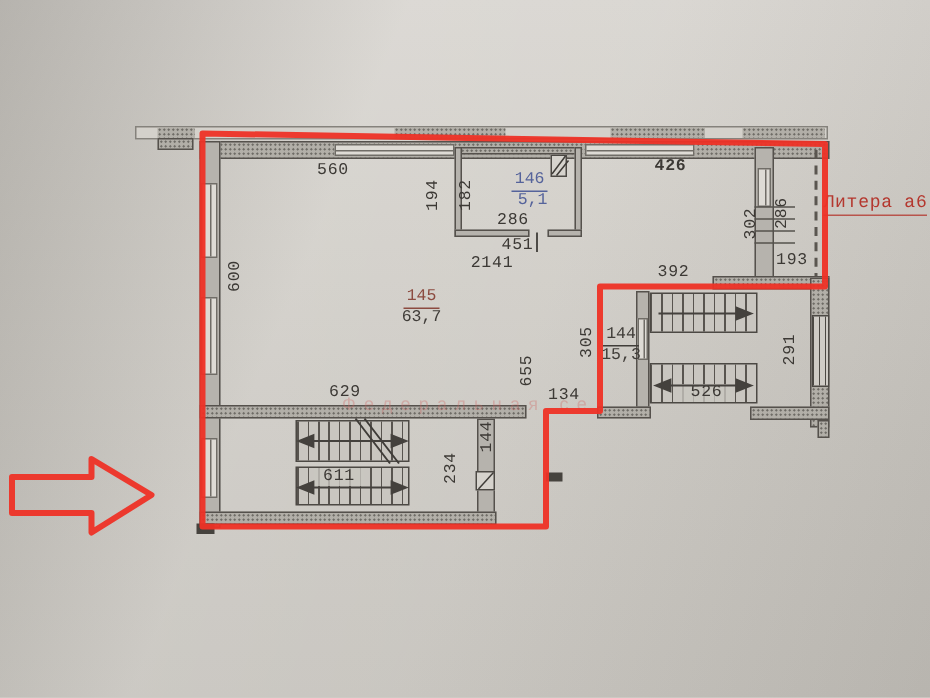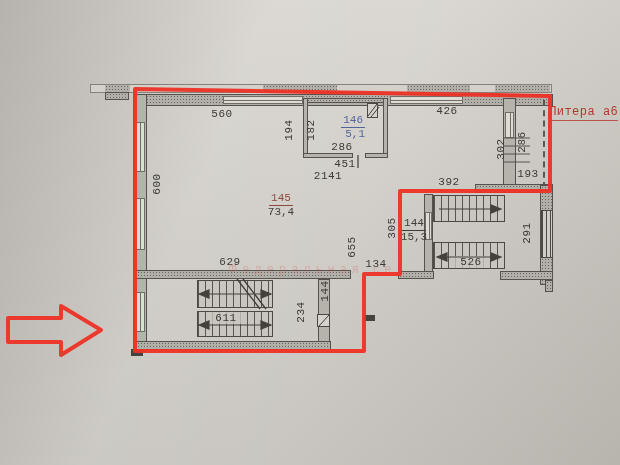--- a/index.html
+++ b/index.html
@@ -87,21 +87,21 @@
   <div class="wall wd" style="left:133px;top:270px;width:218px;height:9px;"></div>
   <div class="wall" style="left:318px;top:279px;width:12px;height:71px;"></div>
   <div class="wall wd" style="left:133px;top:341px;width:198px;height:9px;"></div>
   <div class="darkrect" style="left:131px;top:349px;width:12px;height:7px;"></div>
   <div class="darkrect" style="left:364px;top:315px;width:11px;height:6px;"></div>
   <div class="panel" style="left:317px;top:314px;width:13px;height:13px;"></div>
   <div class="stairs" style="left:197px;top:280px;width:76px;height:28px;"></div>
   <div class="stairs" style="left:197px;top:311px;width:76px;height:26px;"></div>
 
   <div class="dim" style="left:205px;top:108px;">560</div>
-  <div class="dim" style="left:430px;top:105px;">426</div>
+  <div class="dim" style="left:430px;top:105px;font-weight:bold;">426</div>
   <div class="dim dimv" style="left:140px;top:178px;">600</div>
   <div class="dim dimv" style="left:272px;top:124px;">194</div>
   <div class="dim dimv" style="left:294px;top:124px;">182</div>
   <div class="dim" style="left:325px;top:141px;">286</div>
   <div class="dim" style="left:328px;top:158px;">451</div>
   <div class="dim" style="left:309px;top:170px;width:38px;">2141</div>
   <div class="dim dimv" style="left:484px;top:143px;">302</div>
   <div class="dim dimv" style="left:505px;top:136px;">286</div>
   <div class="dim" style="left:511px;top:168px;">193</div>
   <div class="dim" style="left:432px;top:176px;">392</div>
@@ -114,28 +114,28 @@
   <div class="dim halo" style="left:454px;top:256px;">526</div>
   <div class="dim dimv" style="left:284px;top:306px;">234</div>
   <div class="dim dimv" style="left:308px;top:285px;">144</div>
 
   <div class="room-label blue" style="left:321px;top:114px;width:44px;text-align:right;">
     <div><span class="room-num">146</span></div>
     <div>5,1</div>
   </div>
   <div class="room-label" style="left:259px;top:192px;width:44px;">
     <div><span class="room-num maroon">145</span></div>
-    <div class="dark">73,4</div>
+    <div class="dark">63,7</div>
   </div>
   <div class="room-label dark" style="left:394px;top:217px;width:40px;">
     <div><span class="room-num">144</span></div>
     <div>15,3</div>
   </div>
 
-  <div class="litera" style="left:549px;top:105px;text-align:right;">Литера а6</div>
+  <div class="litera" style="left:549px;top:128px;text-align:right;">Литера а6</div>
 
   <div class="wm-sub" style="left:228px;top:262px;">Федеральная се</div>
 
   <svg class="overlay" width="620" height="465" viewBox="0 0 620 465">
 
     <path d="M237,279 L260,309 M243,279 L266,309" stroke="#3f3c38" stroke-width="1.3" fill="none"></path>
 
     <g stroke="#44413d" stroke-width="1.2" fill="#44413d">
       <line x1="203" y1="294" x2="267" y2="294"></line>
       <polygon points="199,294 209,290 209,298"></polygon>

